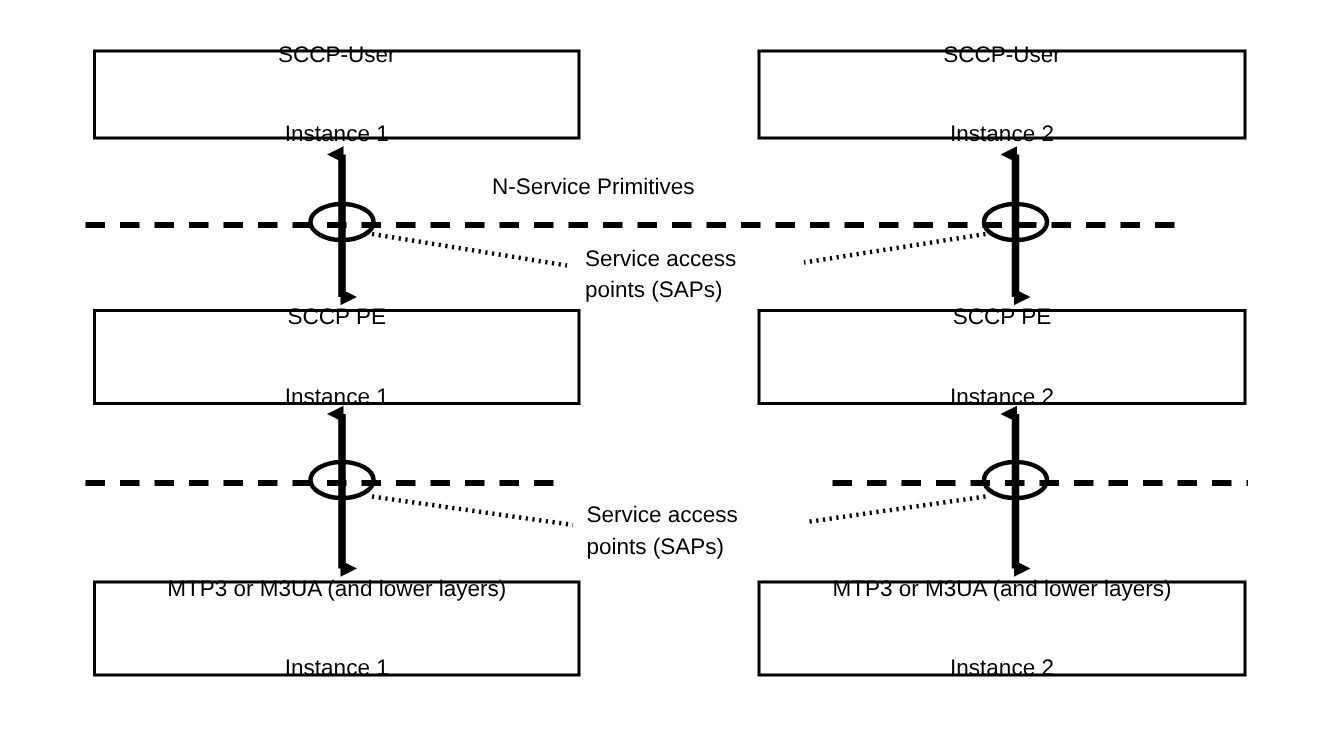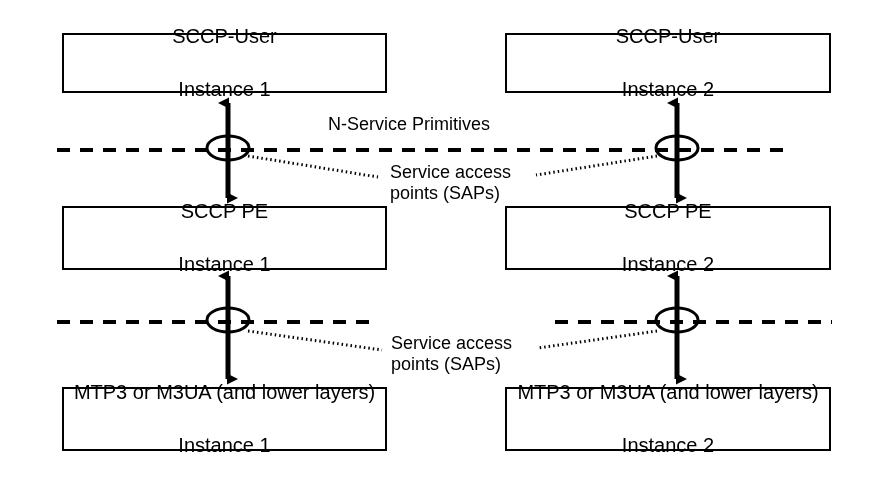--- a/index.html
+++ b/index.html
@@ -26,34 +26,34 @@
   }
   .box {
     position: absolute;
     border: 2px solid #000000;
     background: #ffffff;
     box-sizing: border-box;
     display: flex;
     flex-direction: column;
     align-items: center;
     justify-content: center;
-    font-size: 20px;
+    font-size: 15px;
     line-height: 21px;
     color: #000000;
     text-align: center;
     z-index: 3;
     gap: 32px;
   }
   .box .line1, .box .line2 {
     display: block;
     white-space: nowrap;
   }
   .caption {
     position: absolute;
-    font-size: 18px;
+    font-size: 15px;
     line-height: 21px;
     color: #000000;
     white-space: nowrap;
     z-index: 4;
   }
   .caption .ln {
     display: block;
   }
 </style>
 </head>

